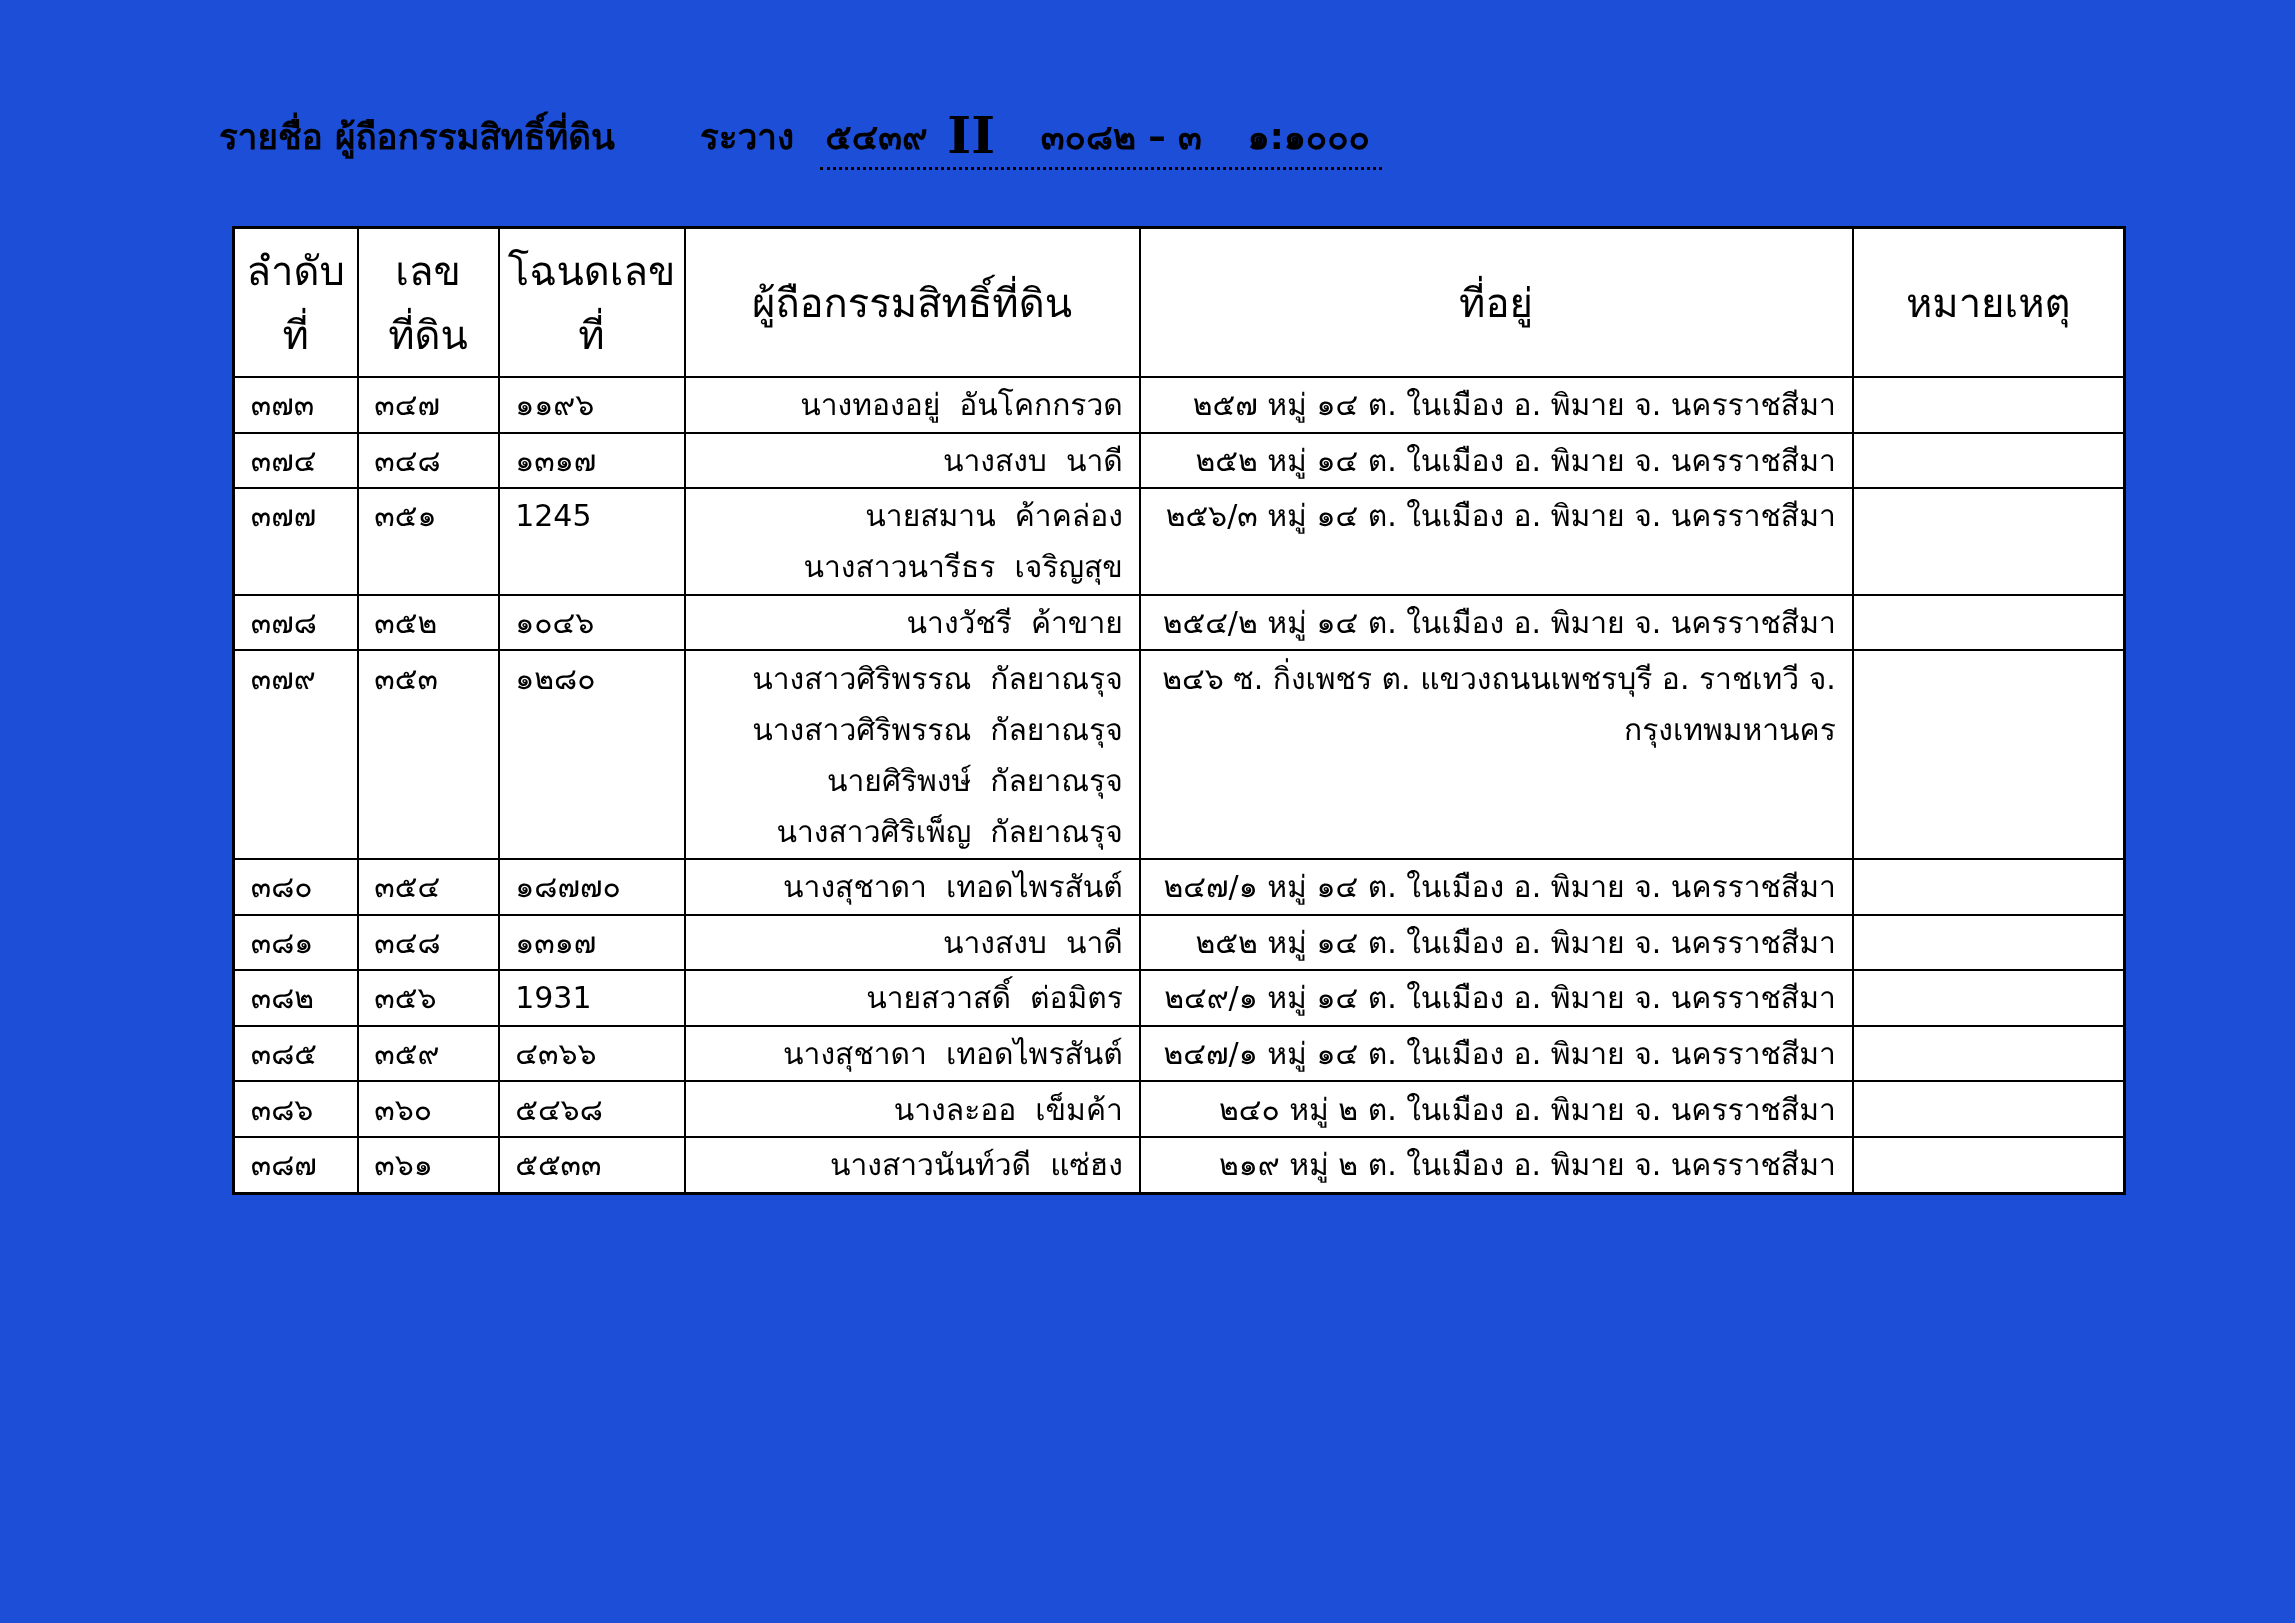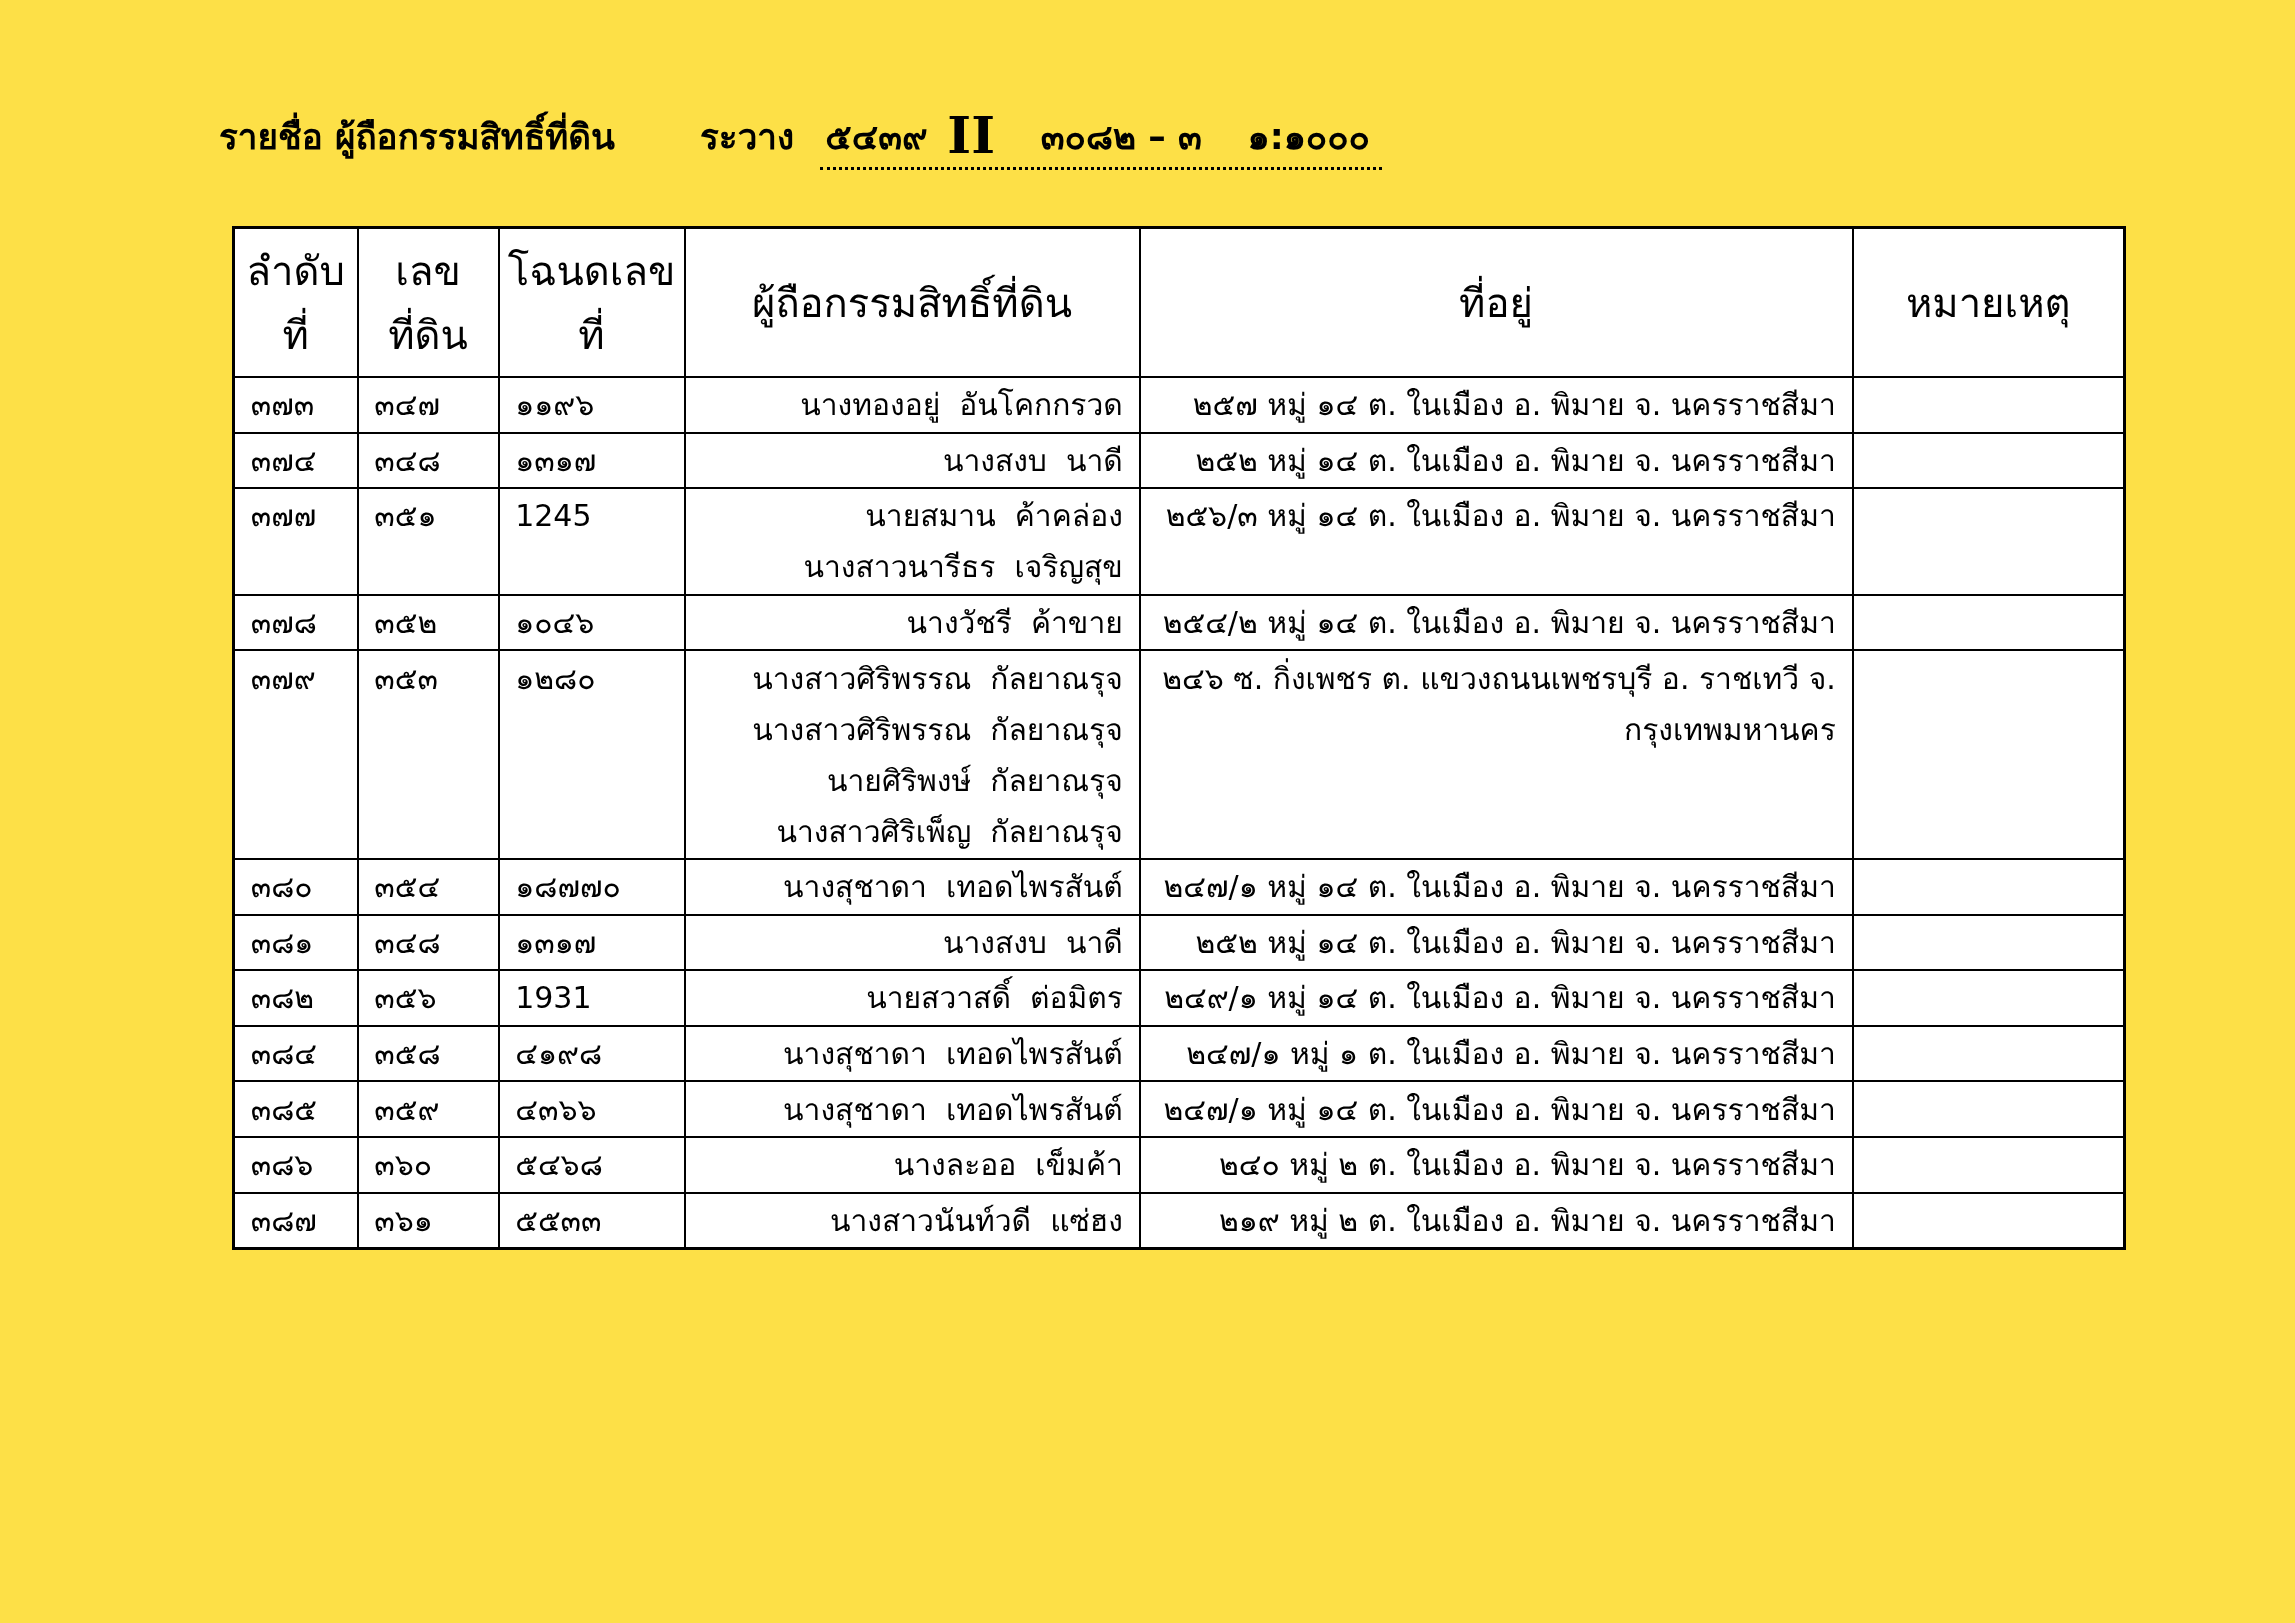--- a/index.html
+++ b/index.html
@@ -4,21 +4,21 @@
 <style>
   html, body {
     margin: 0;
     padding: 0;
     background: #ffffff;
   }
   .page {
     position: relative;
     width: 2295px;
     height: 1623px;
-    background: #fde047;
+    background: #1d4ed8;
     color: #000000;
     font-family: "DejaVu Sans", "Liberation Sans", sans-serif;
     overflow: hidden;
   }
   .title {
     position: absolute;
     left: 219px;
     top: 115px;
     font-size: 35px;
     font-weight: bold;
@@ -171,28 +171,20 @@
     </tr>
         <tr>
       <td class="cell">๓๘๒</td>
       <td class="cell">๓๕๖</td>
       <td class="cell">1931</td>
       <td class="cell"><div class="line">นายสวาสดิ์  ต่อมิตร</div></td>
       <td class="cell"><div class="line">๒๔๙/๑ หมู่ ๑๔ ต. ในเมือง อ. พิมาย จ. นครราชสีมา</div></td>
       <td class="cell"></td>
     </tr>
         <tr>
-      <td class="cell">๓๘๔</td>
-      <td class="cell">๓๕๘</td>
-      <td class="cell">๔๑๙๘</td>
-      <td class="cell"><div class="line">นางสุชาดา  เทอดไพรสันต์</div></td>
-      <td class="cell"><div class="line">๒๔๗/๑ หมู่ ๑ ต. ในเมือง อ. พิมาย จ. นครราชสีมา</div></td>
-      <td class="cell"></td>
-    </tr>
-        <tr>
       <td class="cell">๓๘๕</td>
       <td class="cell">๓๕๙</td>
       <td class="cell">๔๓๖๖</td>
       <td class="cell"><div class="line">นางสุชาดา  เทอดไพรสันต์</div></td>
       <td class="cell"><div class="line">๒๔๗/๑ หมู่ ๑๔ ต. ในเมือง อ. พิมาย จ. นครราชสีมา</div></td>
       <td class="cell"></td>
     </tr>
         <tr>
       <td class="cell">๓๘๖</td>
       <td class="cell">๓๖๐</td>

